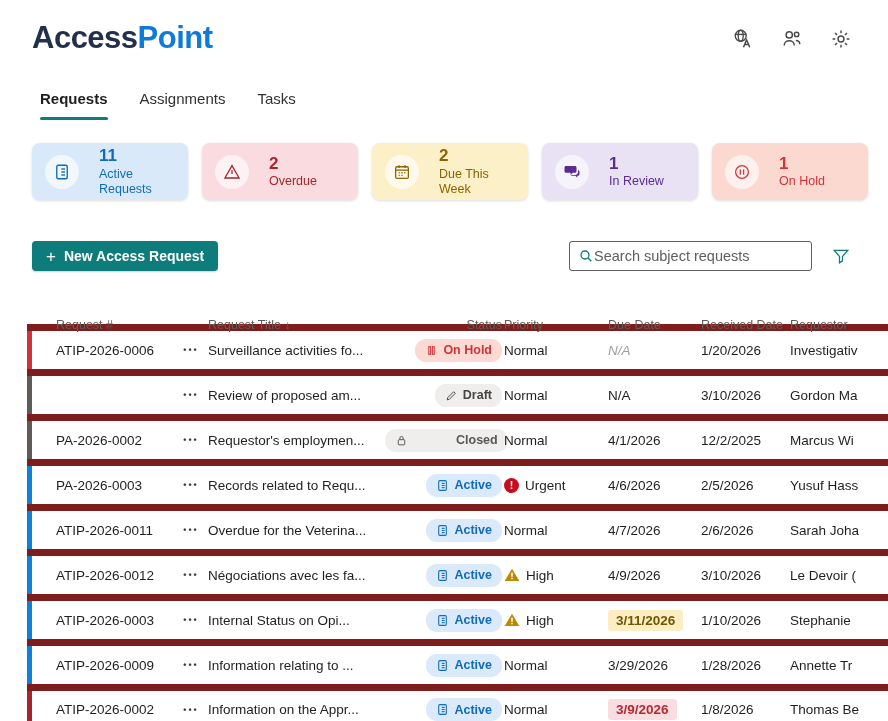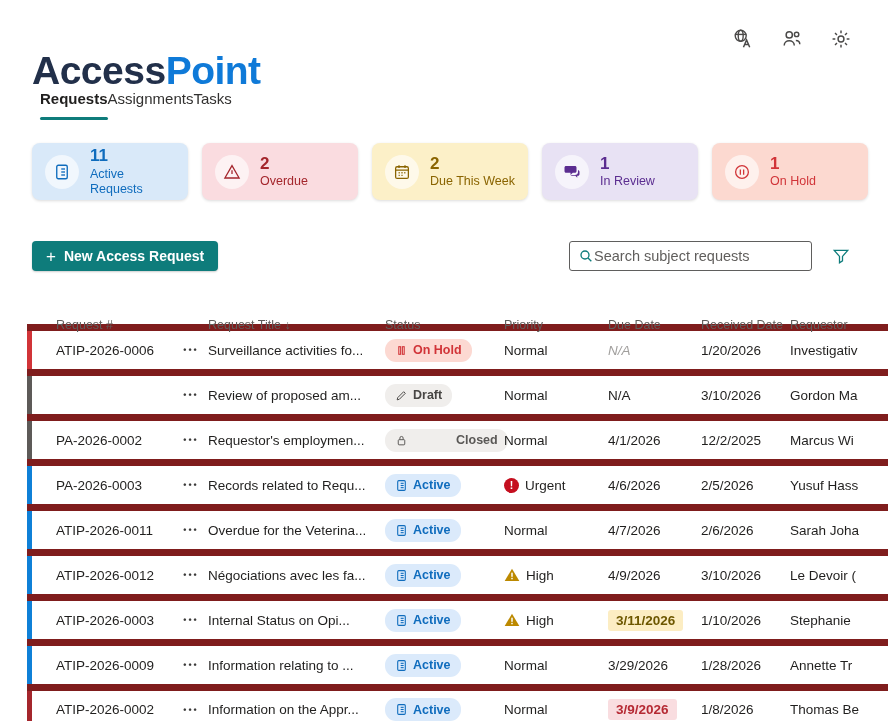--- a/index.html
+++ b/index.html
@@ -1,36 +1,36 @@
 <!DOCTYPE html>
 <html><head>
 <meta charset="utf-8">
 <style>
   * { margin:0; padding:0; box-sizing:border-box; }
   html,body { width:888px; height:721px; overflow:hidden; background:#ffffff;
     font-family:"Liberation Sans","DejaVu Sans",sans-serif; color:#201f1e; }
   .page { position:relative; width:888px; height:721px; }
 
   
-  .logo { position:absolute; left:32px; top:20px; font-size:39px; font-weight:700; letter-spacing:-0.5px;margin-top:29px; }
+  .logo { position:absolute; left:32px; top:20px; font-size:31px; font-weight:700; letter-spacing:-0.5px; }
   .logo .p1 { color:#22304a; }
   .logo .p2 { color:#0f7ad8; }
   .hdr-icons { position:absolute; top:28px; right:36px; display:flex; gap:27px; color:#4a4948; }
   .hdr-icons .hicon { width:22px; height:22px; cursor:pointer; display:flex; align-items:center; justify-content:center; }
   .hdr-icons svg { width:22px; height:22px; }
 
   
-  .tabs { position:absolute; left:40px; top:90px; display:flex; font-size:15px; }
+  .tabs { position:absolute; left:40px; top:90px; display:flex; gap:32px; font-size:15px; }
   .tab { color:#323130; padding-bottom:10px; cursor:pointer; position:relative; }
   .tab.active { font-weight:700; color:#201f1e; }
   .tab.active::after { content:""; position:absolute; left:0; right:0; bottom:-3px; height:3px; border-radius:2px; background:#0e7c7b; }
 
   
   .cards { position:absolute; left:32px; top:143px; display:flex; gap:14px; }
-  .card { width:156px; height:57px; border-radius:8px; display:flex; align-items:center; gap:11px;
+  .card { width:156px; height:57px; border-radius:8px; display:flex; align-items:center; gap:20px;
           padding:0 13px; box-shadow:0 1px 3px rgba(0,0,0,0.14); cursor:pointer; }
   .card .cicon { width:34px; height:34px; border-radius:50%; background:rgba(255,255,255,0.62);
           display:flex; align-items:center; justify-content:center; flex:0 0 auto; }
   .card .cicon svg { width:18px; height:18px; }
   .card .ctxt { display:flex; flex-direction:column; line-height:1.25; }
   .card .cnum { font-size:17px; font-weight:700; }
   .card .clbl { font-size:12.5px; }
   .card-blue   { background:#d9e9f9; color:#0f6cbd; }
   .card-red    { background:#fadce0; color:#a4262c; }
   .card-yellow { background:#fcf0c8; color:#8a6400; }
@@ -57,21 +57,21 @@
   .tablewrap { position:absolute; left:27px; top:296px; width:861px; }
   .thead, .trow { display:grid; grid-template-columns:5px 145px 28px 177px 120px 98px 95px 95px 1fr; align-items:center; }
   .thead { height:28px; color:#605e5c; font-size:12.5px; }
   .thead > div { white-space:nowrap; cursor:pointer;margin-top:22px; }
   .trow { height:45px; border-top:7px solid #7f1d1d; font-size:13.5px; cursor:pointer; background:#fff; }
   .trow:last-child { border-bottom:1px solid #e8e6e4; }
   .cbar { width:5px; height:100%; }
   .cid { padding-left:24px; white-space:nowrap; }
   .cmenu { text-align:center; color:#3b3a39; font-size:9px; letter-spacing:2px; font-weight:700; cursor:pointer; }
   .ctitle { padding-left:3px; white-space:nowrap; overflow:hidden; }
-  .cstatus { padding-left:3px; }
+  .cstatus { padding-left:3px;text-align:right; }
   .cpriority { padding-left:2px; display:flex; align-items:center; gap:6px; white-space:nowrap; }
   .cdue { padding-left:8px; white-space:nowrap; }
   .creceived { padding-left:6px; white-space:nowrap; }
   .creq { white-space:nowrap; overflow:hidden; }
 
   .bar-red    { background:#d13438; }
   .bar-gray   { background:#5d5a58; }
   .bar-blue   { background:#0f80d7; }
   .bar-maroon { background:#a4262c; }
 

